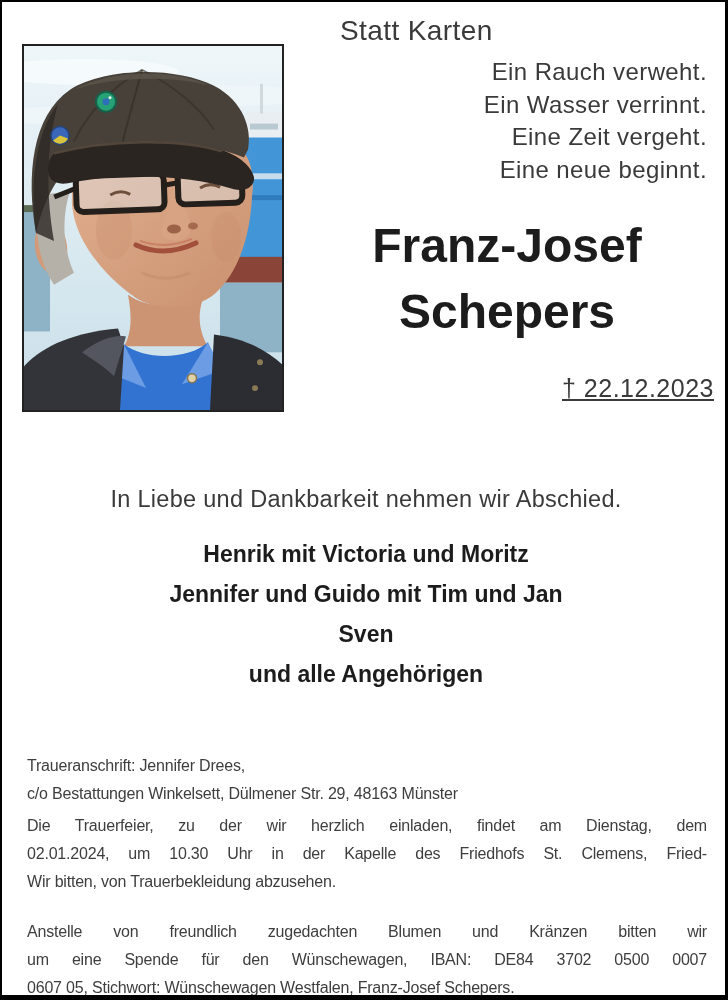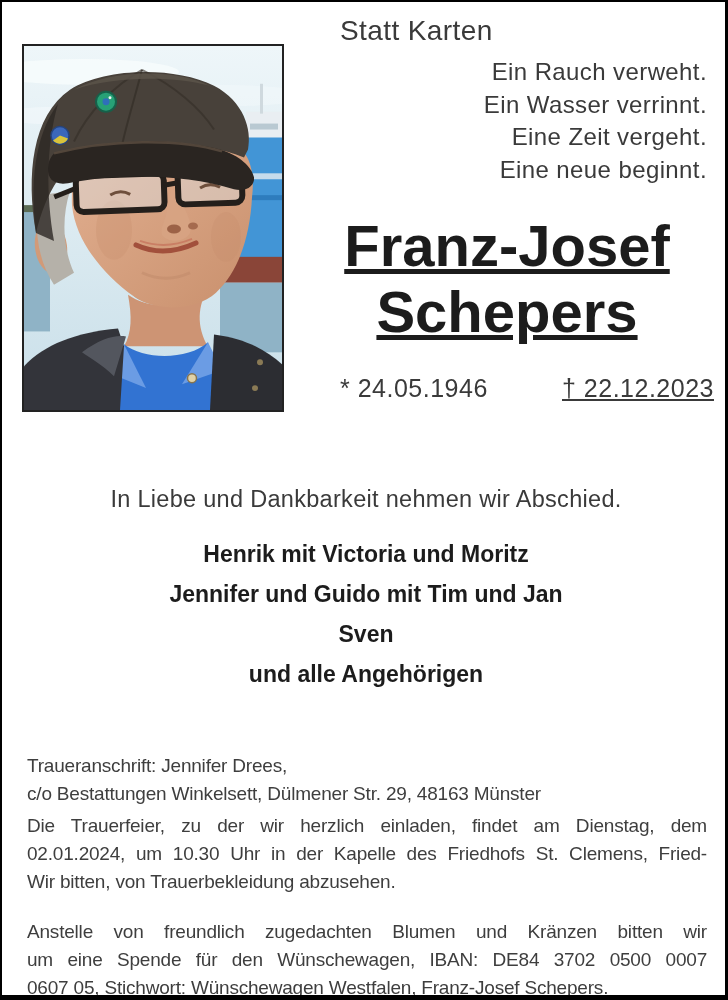--- a/index.html
+++ b/index.html
@@ -11,30 +11,30 @@
     overflow:hidden;
   }
   .abs{position:absolute;}
   .photo{
     left:20px;top:42px;width:262px;height:368px;box-sizing:border-box;
     border:2px solid var(--photo-border,#222);background:#cfe2ec;
   }
   .photo svg{display:block;width:100%;height:100%;}
   .statt{left:338px;top:12px;font-size:28px;line-height:34px;letter-spacing:.4px;}
   .poem{right:18px;top:54px;text-align:right;font-size:24px;line-height:32.5px;letter-spacing:.4px;}
-  .name{left:300px;width:410px;text-align:center;font-weight:700;font-size:58px;
-        line-height:64px;color:var(--ink-strong,#1c1c1c);letter-spacing:0;text-decoration:underline;}
+  .name{left:300px;width:410px;text-align:center;font-weight:700;font-size:48px;
+        line-height:64px;color:var(--ink-strong,#1c1c1c);letter-spacing:0;}
   .name-first{top:212px;} .name-last{top:278px;}
   .date{top:372px;font-size:25px;letter-spacing:.5px;}
   .birth{left:338px;} .death{left:560px;text-decoration:underline;}
   .farewell{left:0;width:728px;top:484px;text-align:center;font-size:23.5px;letter-spacing:.3px;}
   .mourners{left:0;width:728px;top:532px;text-align:center;font-weight:700;
             font-size:23px;color:var(--ink-strong,#1c1c1c);}
   .mourners div{line-height:40px;}
-  .smalltext{font-size:19px;line-height:28px;letter-spacing:-.2px;color:#3e3e3e;}
+  .smalltext{font-size:16px;line-height:28px;letter-spacing:-.2px;color:#3e3e3e;}
   .address{left:25px;top:750px;width:680px;}
   .service{left:25px;top:810px;width:680px;}
   .donation{left:25px;top:916px;width:680px;}
   .just{text-align:justify;text-align-last:justify;} .f-cabin{fill:var(--cabin-white,#e9eef2)}
   .f-ship{fill:var(--ship-blue,#4295d6)} .f-red{fill:var(--ship-red,#8a4538)}
   .f-sea{fill:var(--sea,#8fb3c6)} .f-cap{fill:var(--cap,#48413a)}
   .f-brim{fill:var(--cap-brim,#2a2521)}
   .f-skin2{fill:var(--skin-deep,#cd9474)} .f-shirt{fill:var(--shirt-blue,#3273d2)}
   .f-jacket{fill:var(--jacket,#33343a)} .f-hair{fill:var(--hair-grey,#b5b1a9)}
   .f-pin-t{fill:var(--pin-teal,#27a176)} .f-pin-b{fill:var(--pin-blue,#3b67ba)}
@@ -152,21 +152,20 @@
   <div class="abs statt">Statt Karten</div>
   <div class="abs poem">
       <div>Ein Rauch verweht.</div>
       <div>Ein Wasser verrinnt.</div>
       <div>Eine Zeit vergeht.</div>
       <div>Eine neue beginnt.</div>
     </div>
 
   <div class="abs name name-first">Franz-Josef</div>
   <div class="abs name name-last">Schepers</div>
-  <div class="abs date birth">* 24.05.1946</div>
   <div class="abs date death">† 22.12.2023</div>
 
   <div class="abs farewell">In Liebe und Dankbarkeit nehmen wir Abschied.</div>
   <div class="abs mourners">
       <div>Henrik mit Victoria und Moritz</div>
       <div>Jennifer und Guido mit Tim und Jan</div>
       <div>Sven</div>
       <div>und alle Angehörigen</div>
     </div>
 

